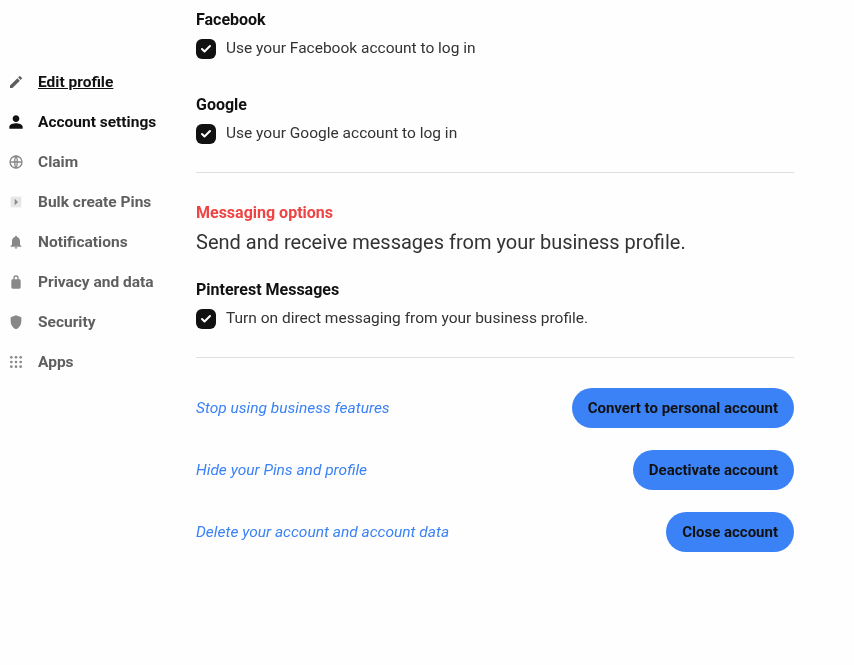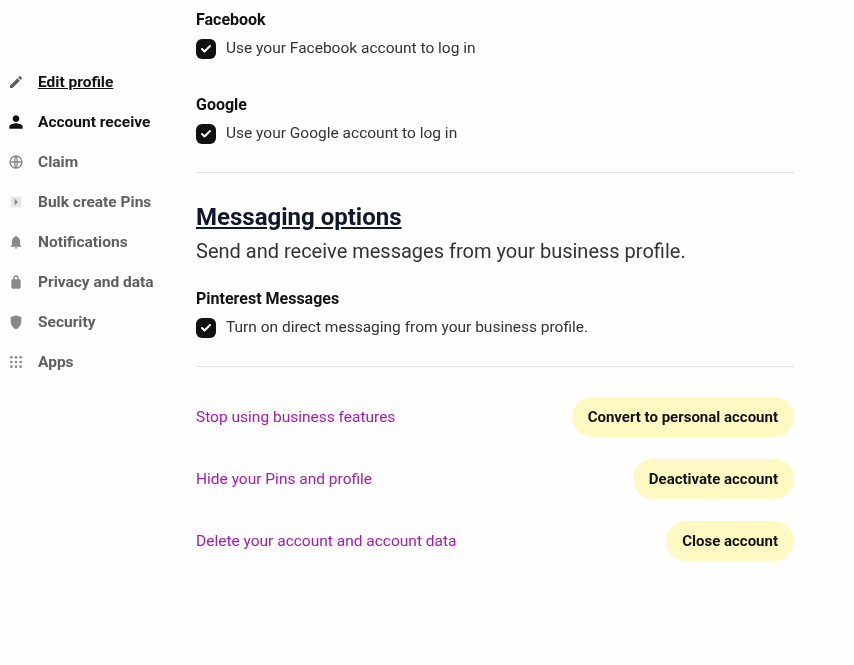--- a/index.html
+++ b/index.html
@@ -87,43 +87,43 @@
     .checkbox-label {
       font-size: 15.5px;
       color: #333;
     }
     hr.divider {
       border: none;
       border-top: 1px solid #e0e0e0;
       margin: 0 0 30px 0;
     }
     .section-heading {
-      font-size: 24px;
-      font-weight: 700;
-      color: #0f172a;
+      font-size: 16px;
+      font-weight: 700;
+      color: #ef4444;
       margin-bottom: 8px;
-      text-decoration: underline;
     }
     .section-desc {
       font-size: 20px;
       color: #333;
       margin-bottom: 26px;
     }
     .account-row {
       display: flex;
       align-items: center;
       justify-content: space-between;
       margin-bottom: 22px;
     }
     .account-label {
       font-size: 15.5px;
-      color: #a21caf;
+      color: #3b82f6;
+      font-style: italic;
     }
     .pill-button {
-      background: #fef9c3;
+      background: #3b82f6;
       border: none;
       border-radius: 22px;
       padding: 11px 16px;
       font-size: 15px;
       font-weight: 700;
       color: #111;
       cursor: pointer;
       font-family: inherit;
     }
   </style>
@@ -139,21 +139,21 @@
     </span>
     <span class="sidebar-label">Edit profile</span>
   </div>
 
   <div class="sidebar-item">
     <span class="sidebar-icon">
       <svg viewBox="0 0 24 24" fill="#111">
           <path d="M12 12c2.76 0 5-2.24 5-5s-2.24-5-5-5-5 2.24-5 5 2.24 5 5 5zm0 2c-3.33 0-10 1.67-10 5v3h20v-3c0-3.33-6.67-5-10-5z"></path>
         </svg>
     </span>
-    <span class="sidebar-label">Account receive</span>
+    <span class="sidebar-label">Account settings</span>
   </div>
 
   <div class="sidebar-item inactive">
     <span class="sidebar-icon">
       <svg viewBox="0 0 24 24" fill="none" stroke="#888" stroke-width="2">
           <circle cx="12" cy="12" r="9"></circle>
           <path d="M3 12h18M12 3c2.5 3 2.5 15 0 18M12 3c-2.5 3-2.5 15 0 18"></path>
         </svg>
     </span>
     <span class="sidebar-label">Claim</span>

